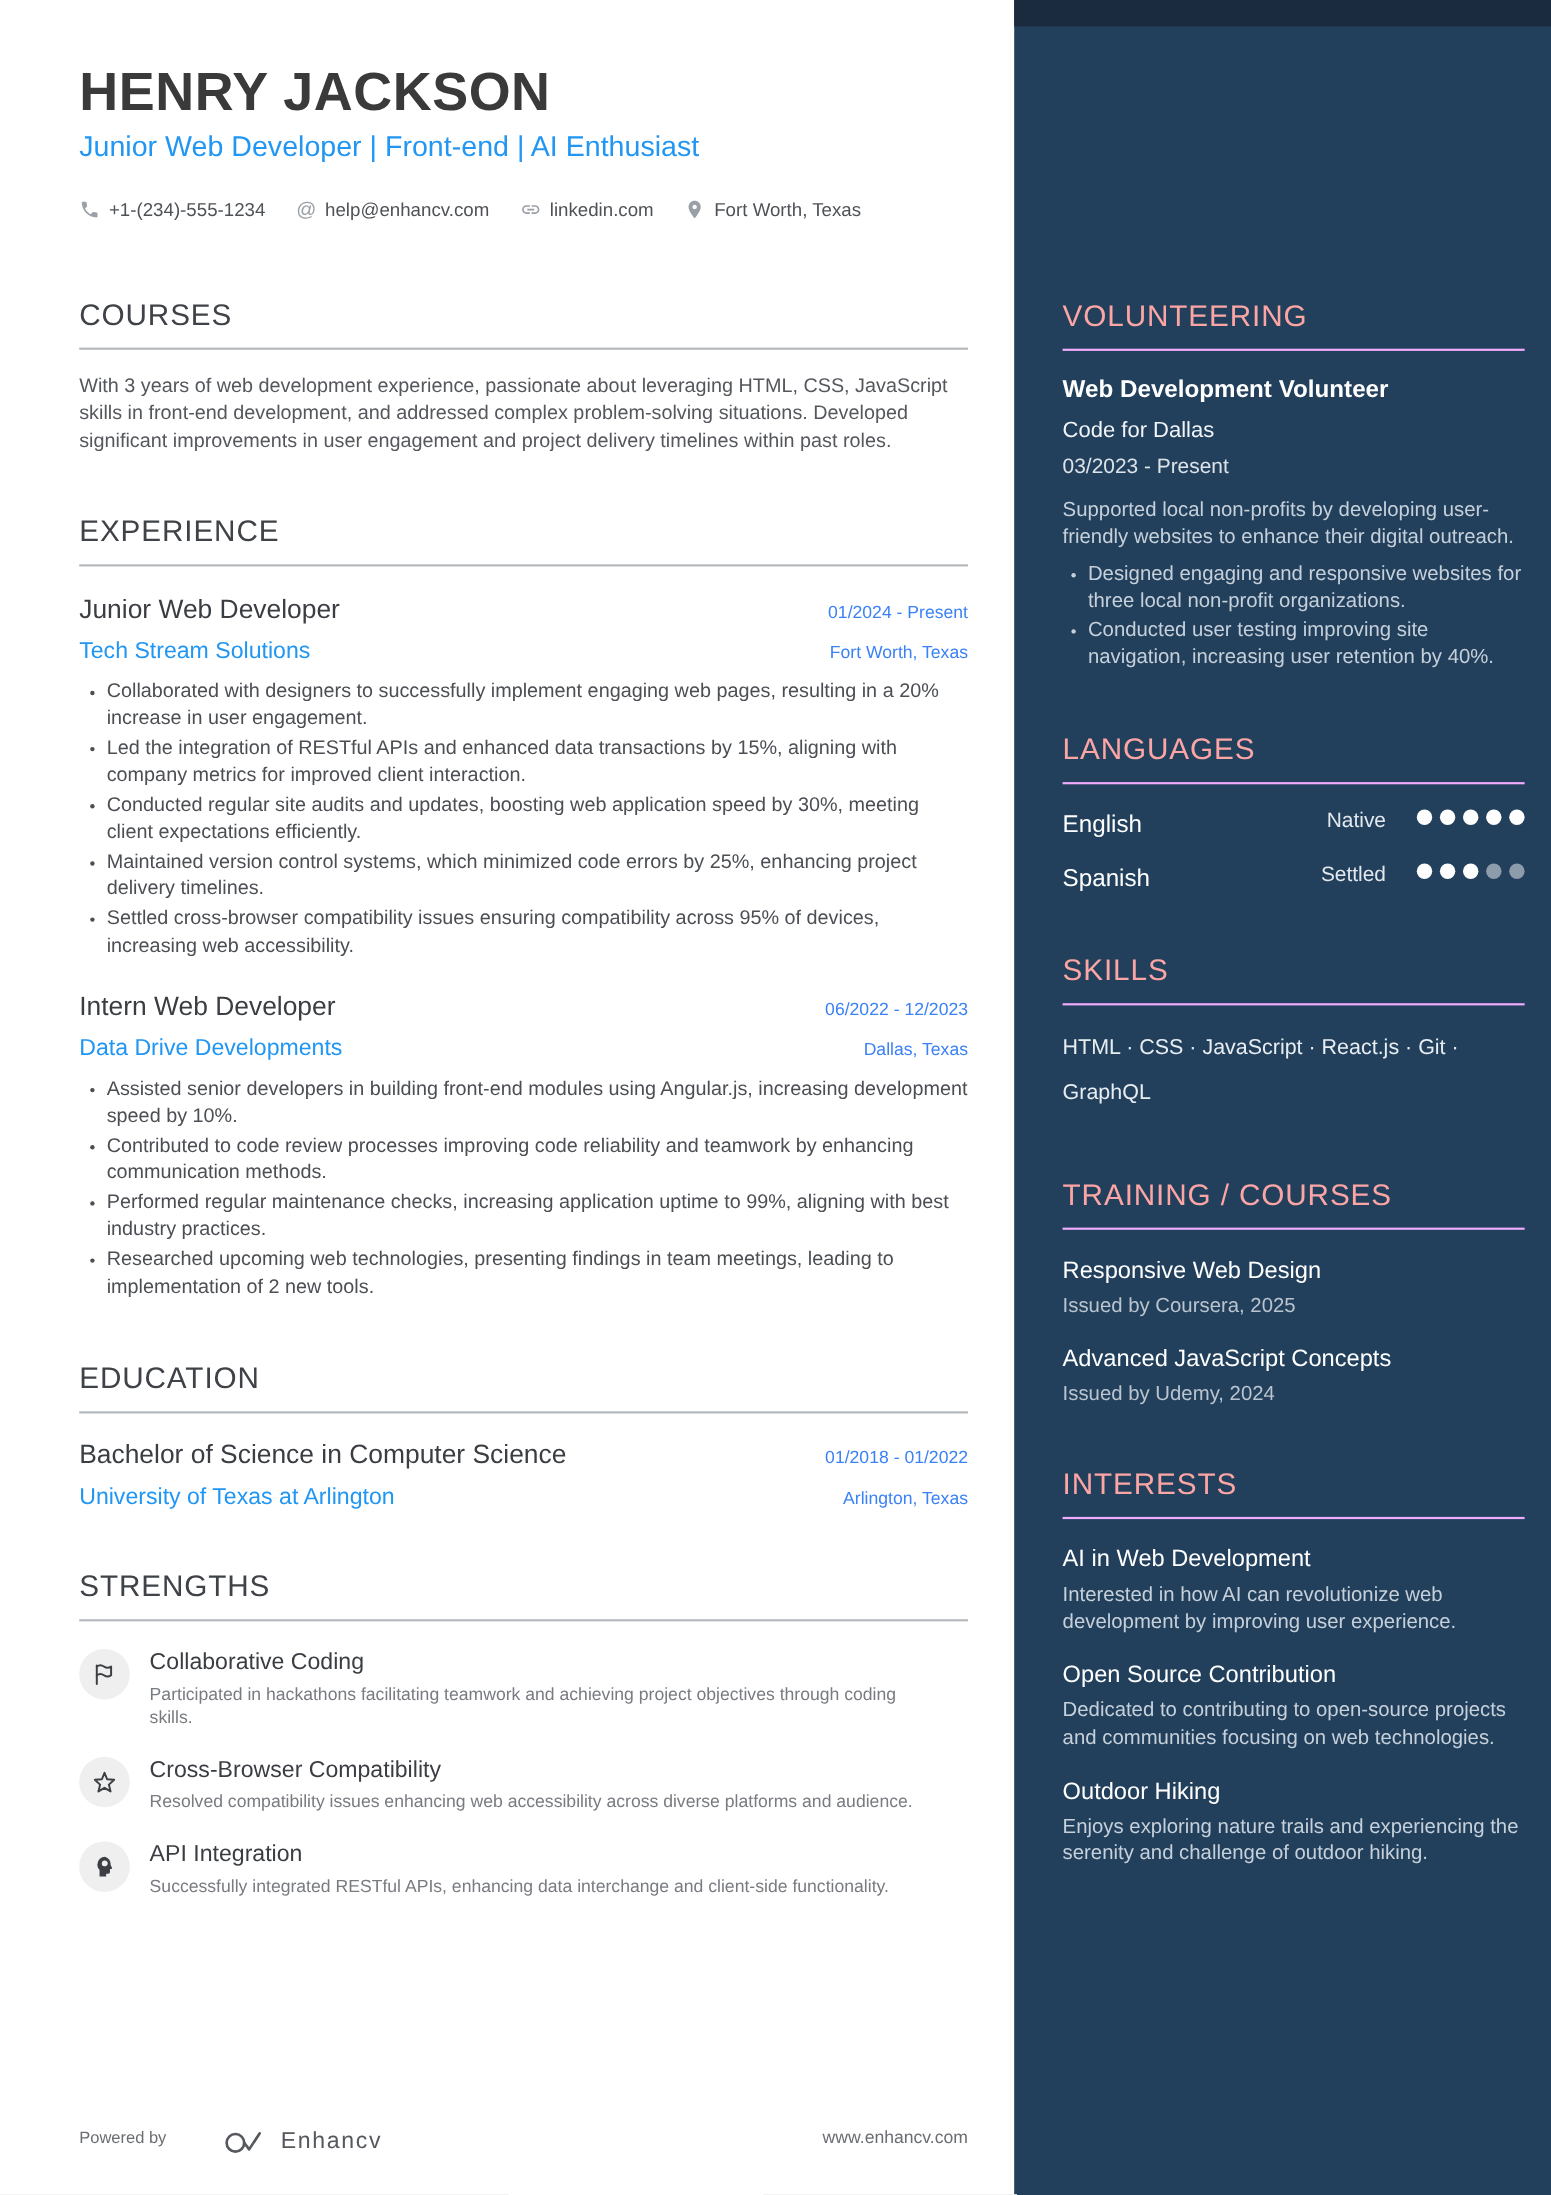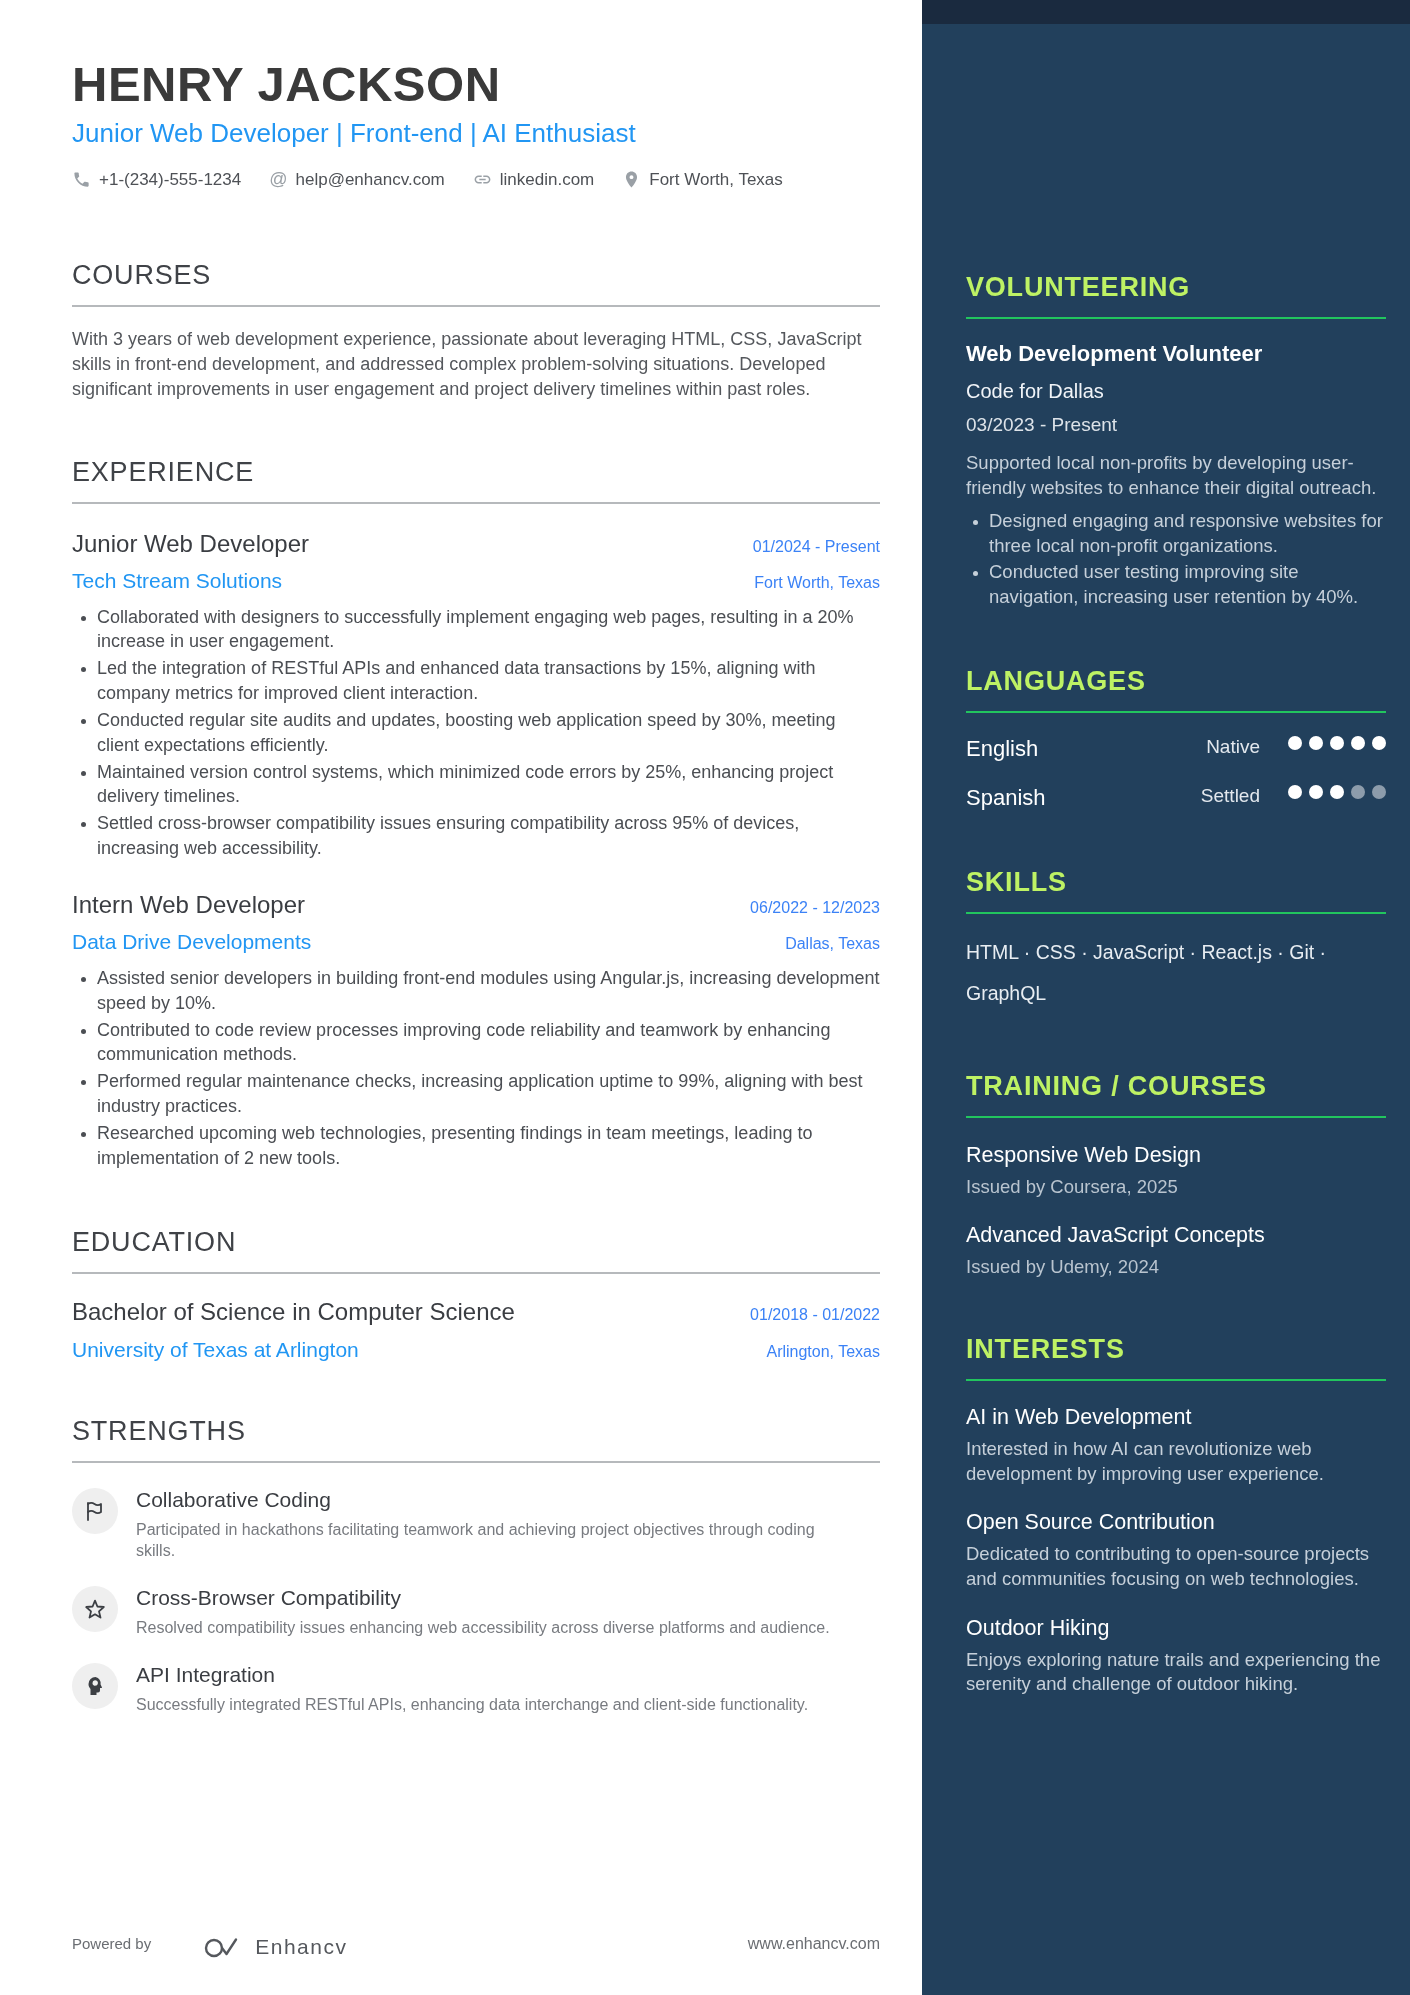--- a/index.html
+++ b/index.html
@@ -11,21 +11,21 @@
   }
 
   
   .main {
     width: 922px; flex: 0 0 922px;
     padding: 58px 42px 36px 72px;
     display: flex; flex-direction: column;
   }
   .name { font-size: 49px; font-weight: bold; color: #3a3a3a; letter-spacing: 0.5px; line-height: 1.08; }
   .subtitle { font-size: 26px; color: #2196f3; margin-top: 7px; line-height: 1.2; }
-  .contact { margin-top: 20px; display: flex; flex-wrap: wrap; column-gap: 28px; row-gap: 7px; font-size: 17px; color: #4e5156; }
+  .contact { margin-top: 31px; display: flex; flex-wrap: wrap; column-gap: 28px; row-gap: 7px; font-size: 17px; color: #4e5156; }
   .contact-item { display: flex; align-items: center; gap: 8px; }
   .cicon { width: 19px; height: 19px; color: #9aa0a6; flex: 0 0 auto; display: inline-flex; align-items: center; justify-content: center; }
   .cicon svg { width: 100%; height: 100%; }
   .at-glyph { font-size: 18px; color: #9aa0a6; }
 
   .section { margin-top: 54px; }
   .section.first { margin-top: 70px; }
   .section-heading {
     font-size: 27px; font-weight: normal; color: #3f4247; letter-spacing: 0.8px;
     padding-bottom: 14px; border-bottom: 2px solid #b6b9bc;
@@ -64,22 +64,22 @@
 
   
   .sidebar {
     flex: 1 1 auto; background: #22405c; position: relative;
     padding: 0 24px 40px 44px; color: #ffffff;
   }
   .sidebar-band { position: absolute; top: 0; left: 0; right: 0; height: 24px; background: #1a2a3f; }
   .sb-section { margin-top: 56px; }
   .sb-section.first { margin-top: 272px; }
   .sb-heading {
-    font-size: 27px; font-weight: bold; color: #bef264; letter-spacing: 0.8px;
-    padding-bottom: 14px; border-bottom: 2px solid #22c55e;
+    font-size: 27px; font-weight: normal; color: #fca5a5; letter-spacing: 0.8px;
+    padding-bottom: 14px; border-bottom: 2px solid #f0abfc;
   }
   .sb-role { margin-top: 22px; font-size: 22px; font-weight: bold; color: #ffffff; }
   .sb-org { margin-top: 13px; font-size: 20px; color: #f1f4f8; }
   .sb-dates { margin-top: 11px; font-size: 19px; color: #dde3e9; }
   .sb-text { margin-top: 15px; font-size: 18.5px; color: #c6d0da; line-height: 1.33; }
   ul.sb-bullets { margin-top: 9px; padding-left: 23px; list-style: disc; }
   ul.sb-bullets li { font-size: 18.5px; color: #c6d0da; line-height: 1.33; margin-bottom: 2px; }
   ul.sb-bullets li::marker { color: #c6d0da; font-size: 15px; }
 
   .lang-row { display: flex; align-items: flex-start; margin-top: 23px; }

